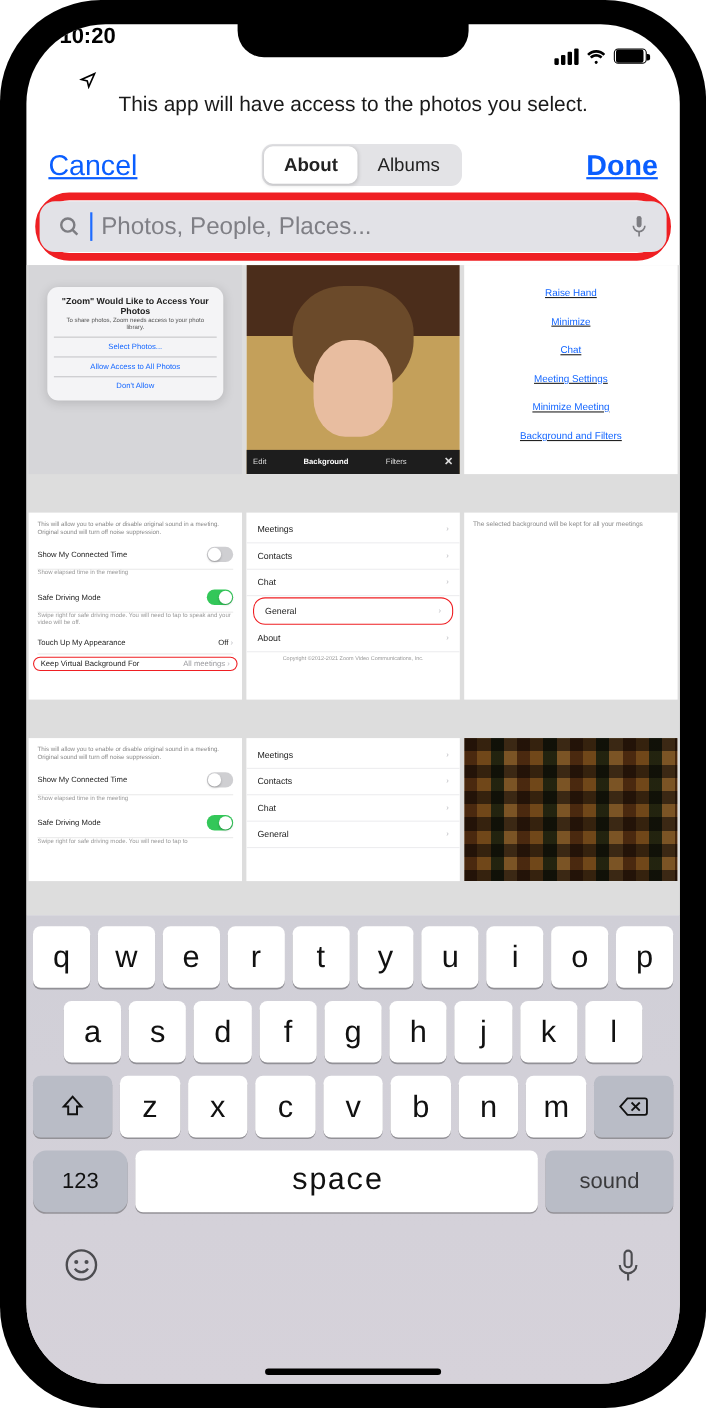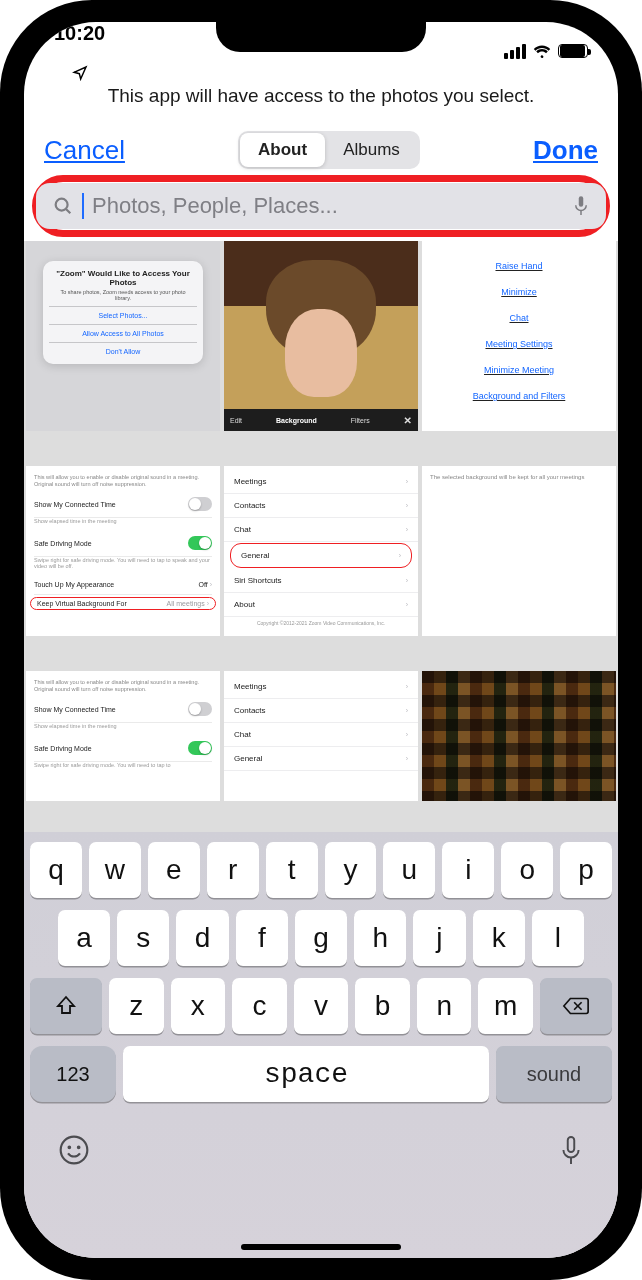--- a/index.html
+++ b/index.html
@@ -374,24 +374,20 @@
         <div class="lrow">
             <span>Contacts</span>
             <span class="chev">›</span>
           </div>
         <div class="lrow">
             <span>Chat</span>
             <span class="chev">›</span>
           </div>
         <div class="lrow hl">
             <span>General</span>
-            <span class="chev">›</span>
-          </div>
-        <div class="lrow">
-            <span>Siri Shortcuts</span>
             <span class="chev">›</span>
           </div>
         <div class="lrow">
             <span>About</span>
             <span class="chev">›</span>
           </div>
         <div class="cpy">Copyright ©2012-2021 Zoom Video Communications, Inc.</div>
       </div>
 
       <div class="thumb t6">

